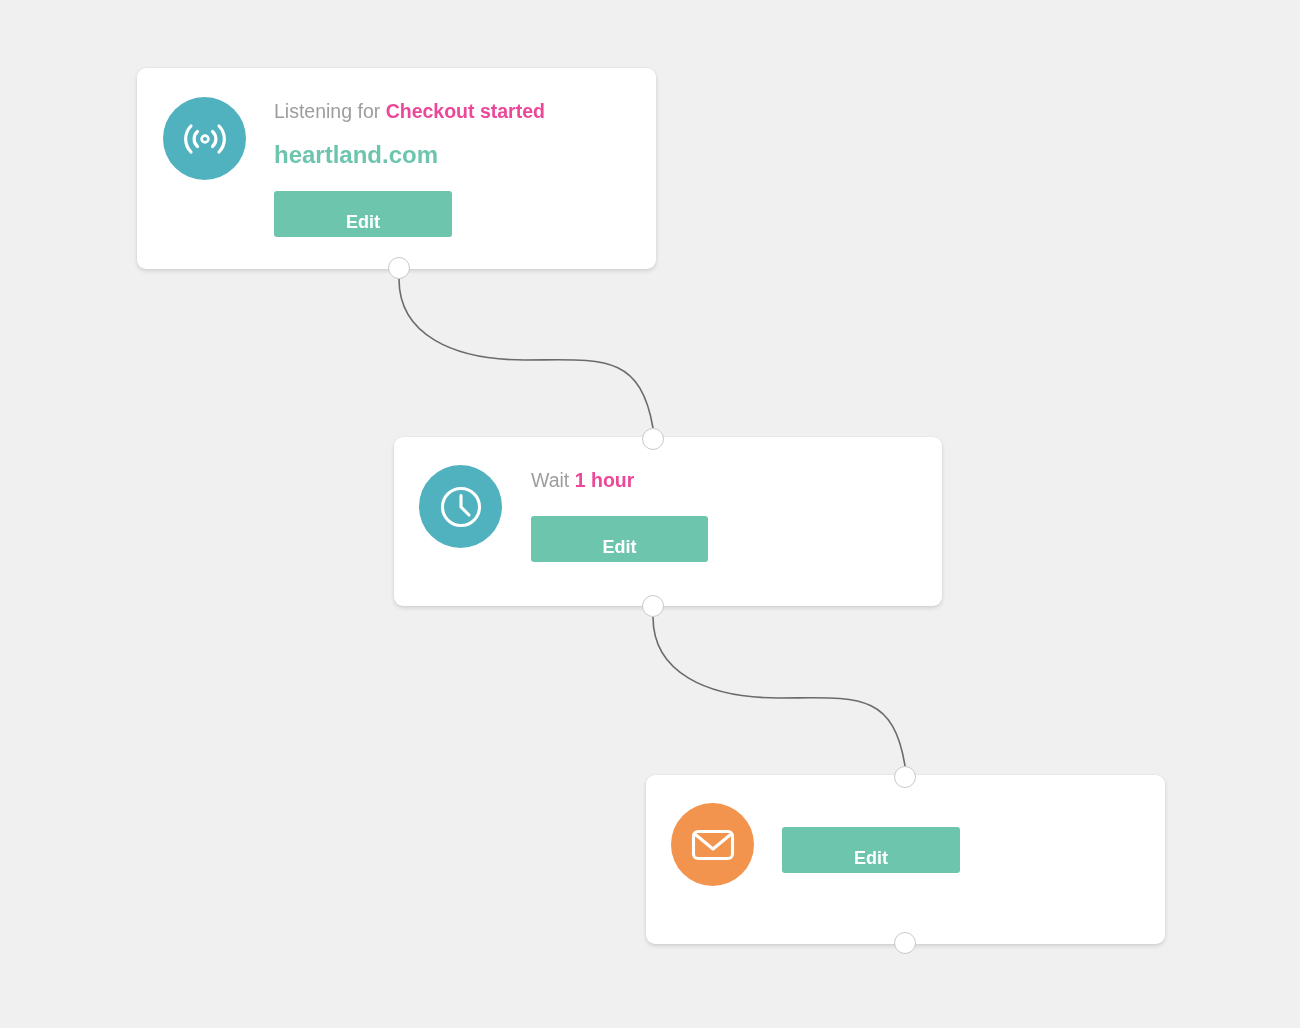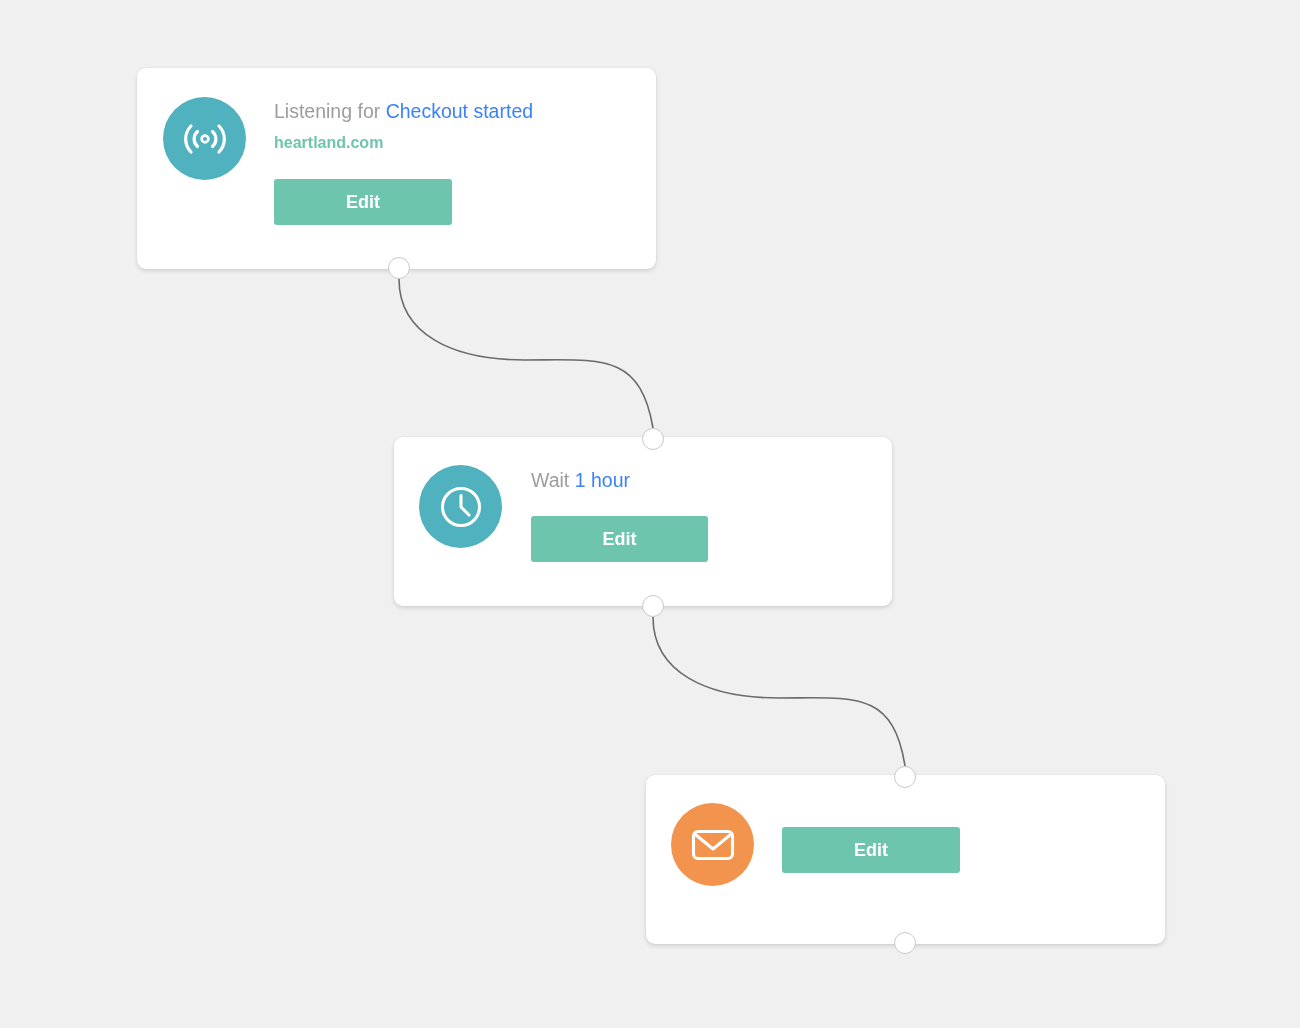--- a/index.html
+++ b/index.html
@@ -44,21 +44,21 @@
     background: #ffffff;
     border-radius: 9px;
     box-shadow: 0 2px 4px rgba(0,0,0,0.13), 0 0 0 0.5px rgba(0,0,0,0.035);
     z-index: 2;
     box-sizing: border-box;
     display: flex;
     align-items: flex-start;
   }
 
   .card-trigger { left: 137px;  top: 68px;  width: 519px; height: 201px; }
-  .card-wait    { left: 394px;  top: 437px; width: 498px; height: 169px; }
+  .card-wait    { left: 394px;  top: 437px; width: 548px; height: 169px; }
   .card-email   { left: 646px;  top: 775px; width: 519px; height: 169px; }
 
   
   .icon-badge {
     flex: 0 0 auto;
     width: 83px;
     height: 83px;
     border-radius: 50%;
     display: flex;
     align-items: center;
@@ -83,45 +83,45 @@
   .card-email .card-body   { padding: 30px 0 0 28px; }
 
   .node-title {
     font-size: 19.5px;
     line-height: 27px;
     color: #9d9d9d;
     white-space: nowrap;
     font-weight: 400;
   }
   .node-title b {
-    color: #3b82f6;
-    font-weight: 400;
+    color: #ec4899;
+    font-weight: 700;
   }
 
   .node-subtitle {
-    font-size: 16px;
+    font-size: 24px;
     line-height: 27px;
     font-weight: 700;
     color: #6ec5ae;
-    margin-top: 4px;
+    margin-top: 16px;
     white-space: nowrap;
   }
 
   .edit-button {
     display: inline-block;
     background: #6ec5ae;
     color: #ffffff;
     border: none;
     border-radius: 3px;
     font-family: "Liberation Sans", sans-serif;
     font-size: 18px;
     font-weight: 700;
     text-align: center;
     cursor: pointer;
-    padding: 0;
+    padding: 8px;
     width: 178px;
     height: 46px;
     line-height: 46px;
   }
   .card-trigger .edit-button { margin-top: 23px; }
   .card-wait .edit-button    { margin-top: 22px; width: 177px; }
   .card-email .edit-button   { margin-top: 22px; width: 178px; }
 
   
   .port {

